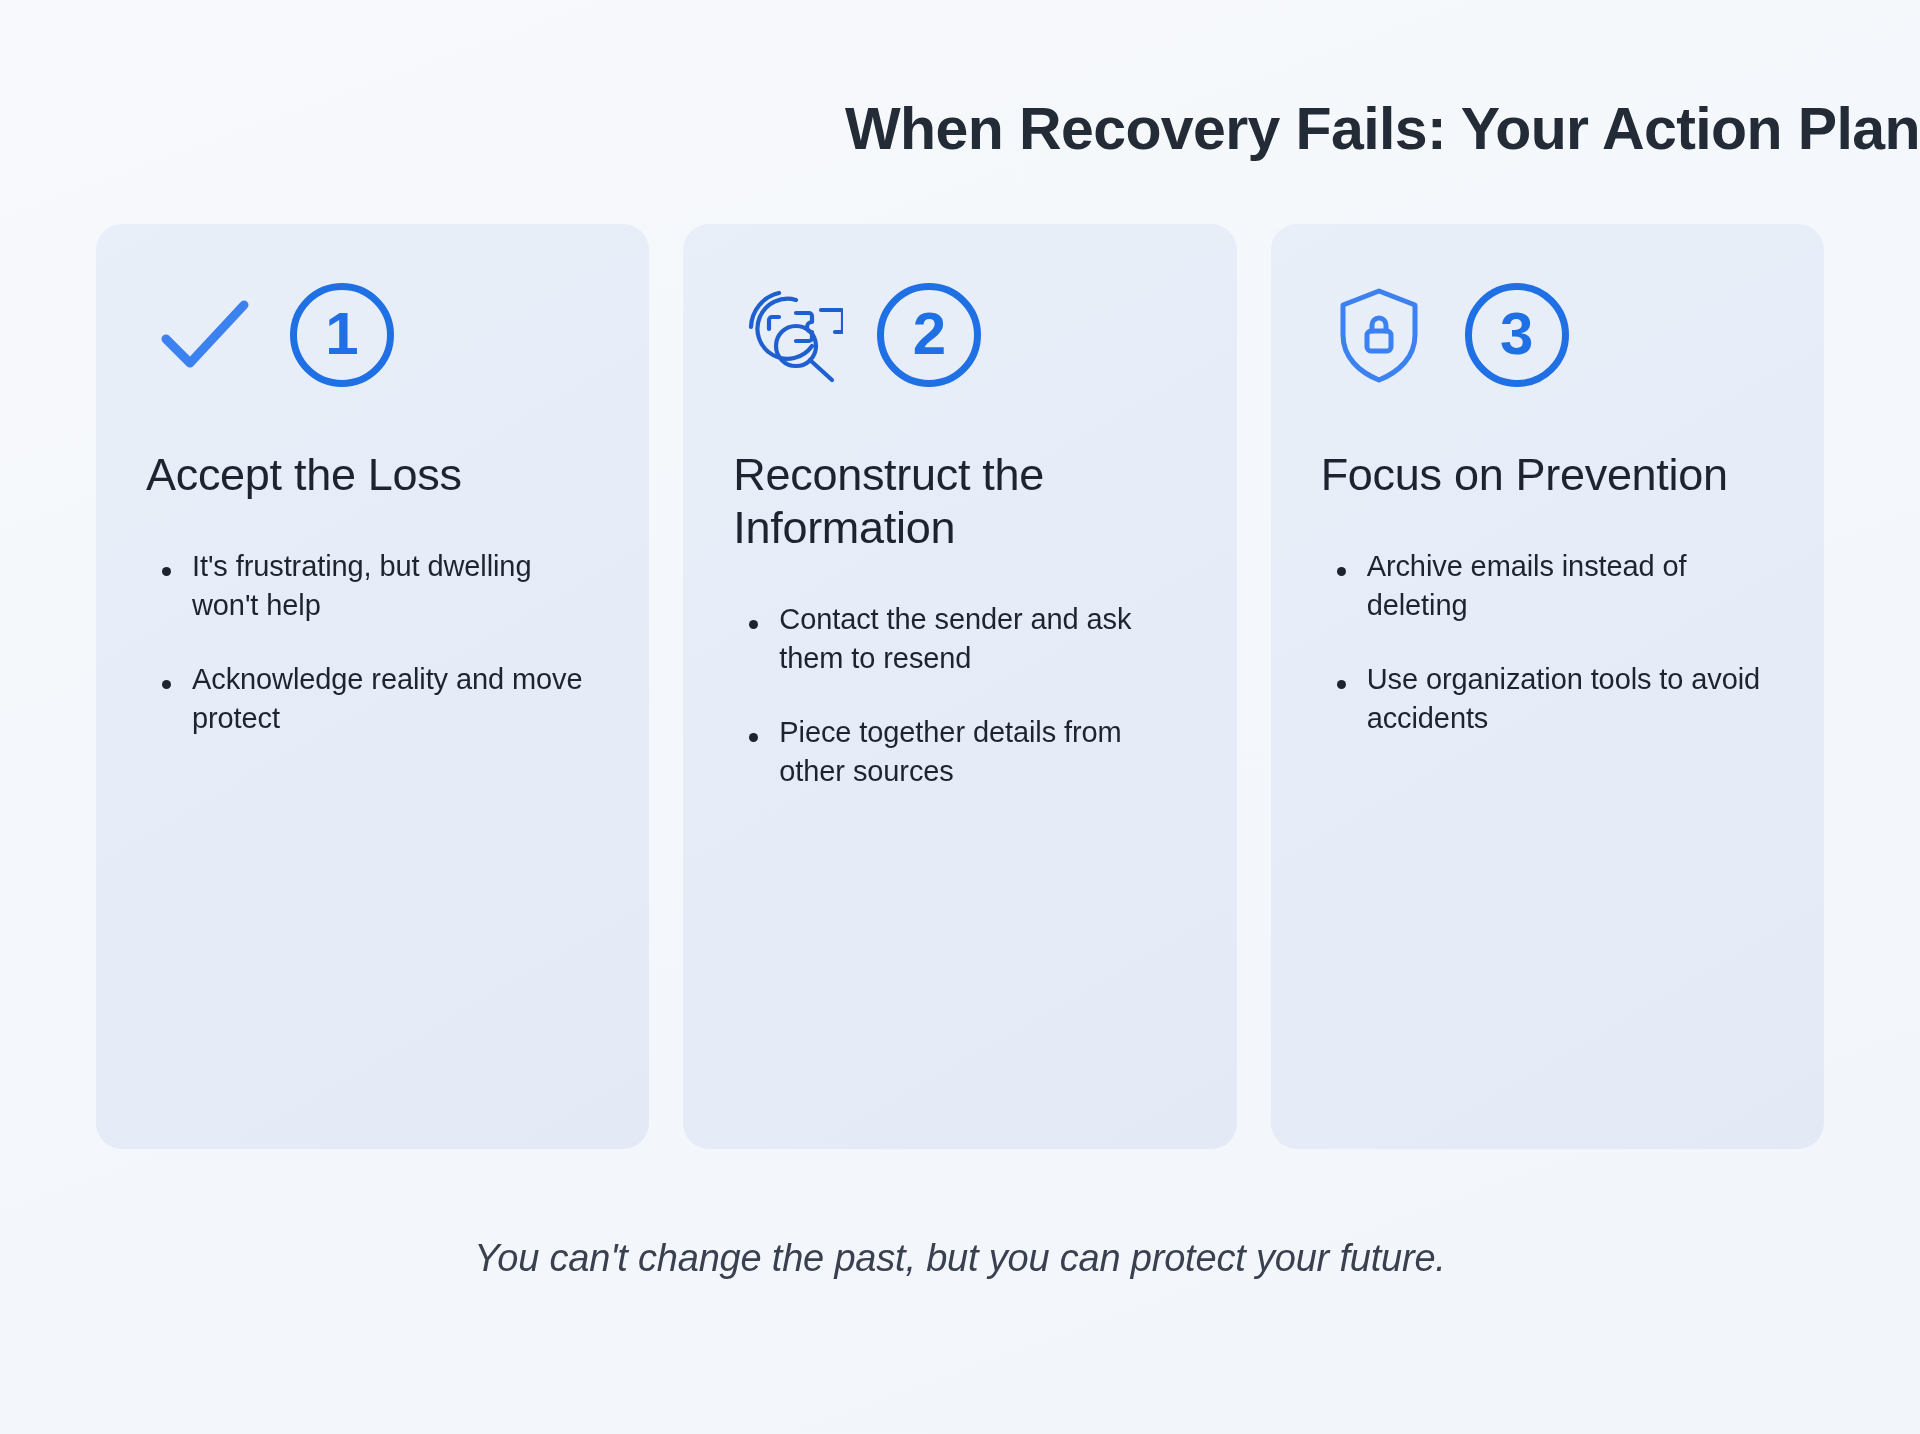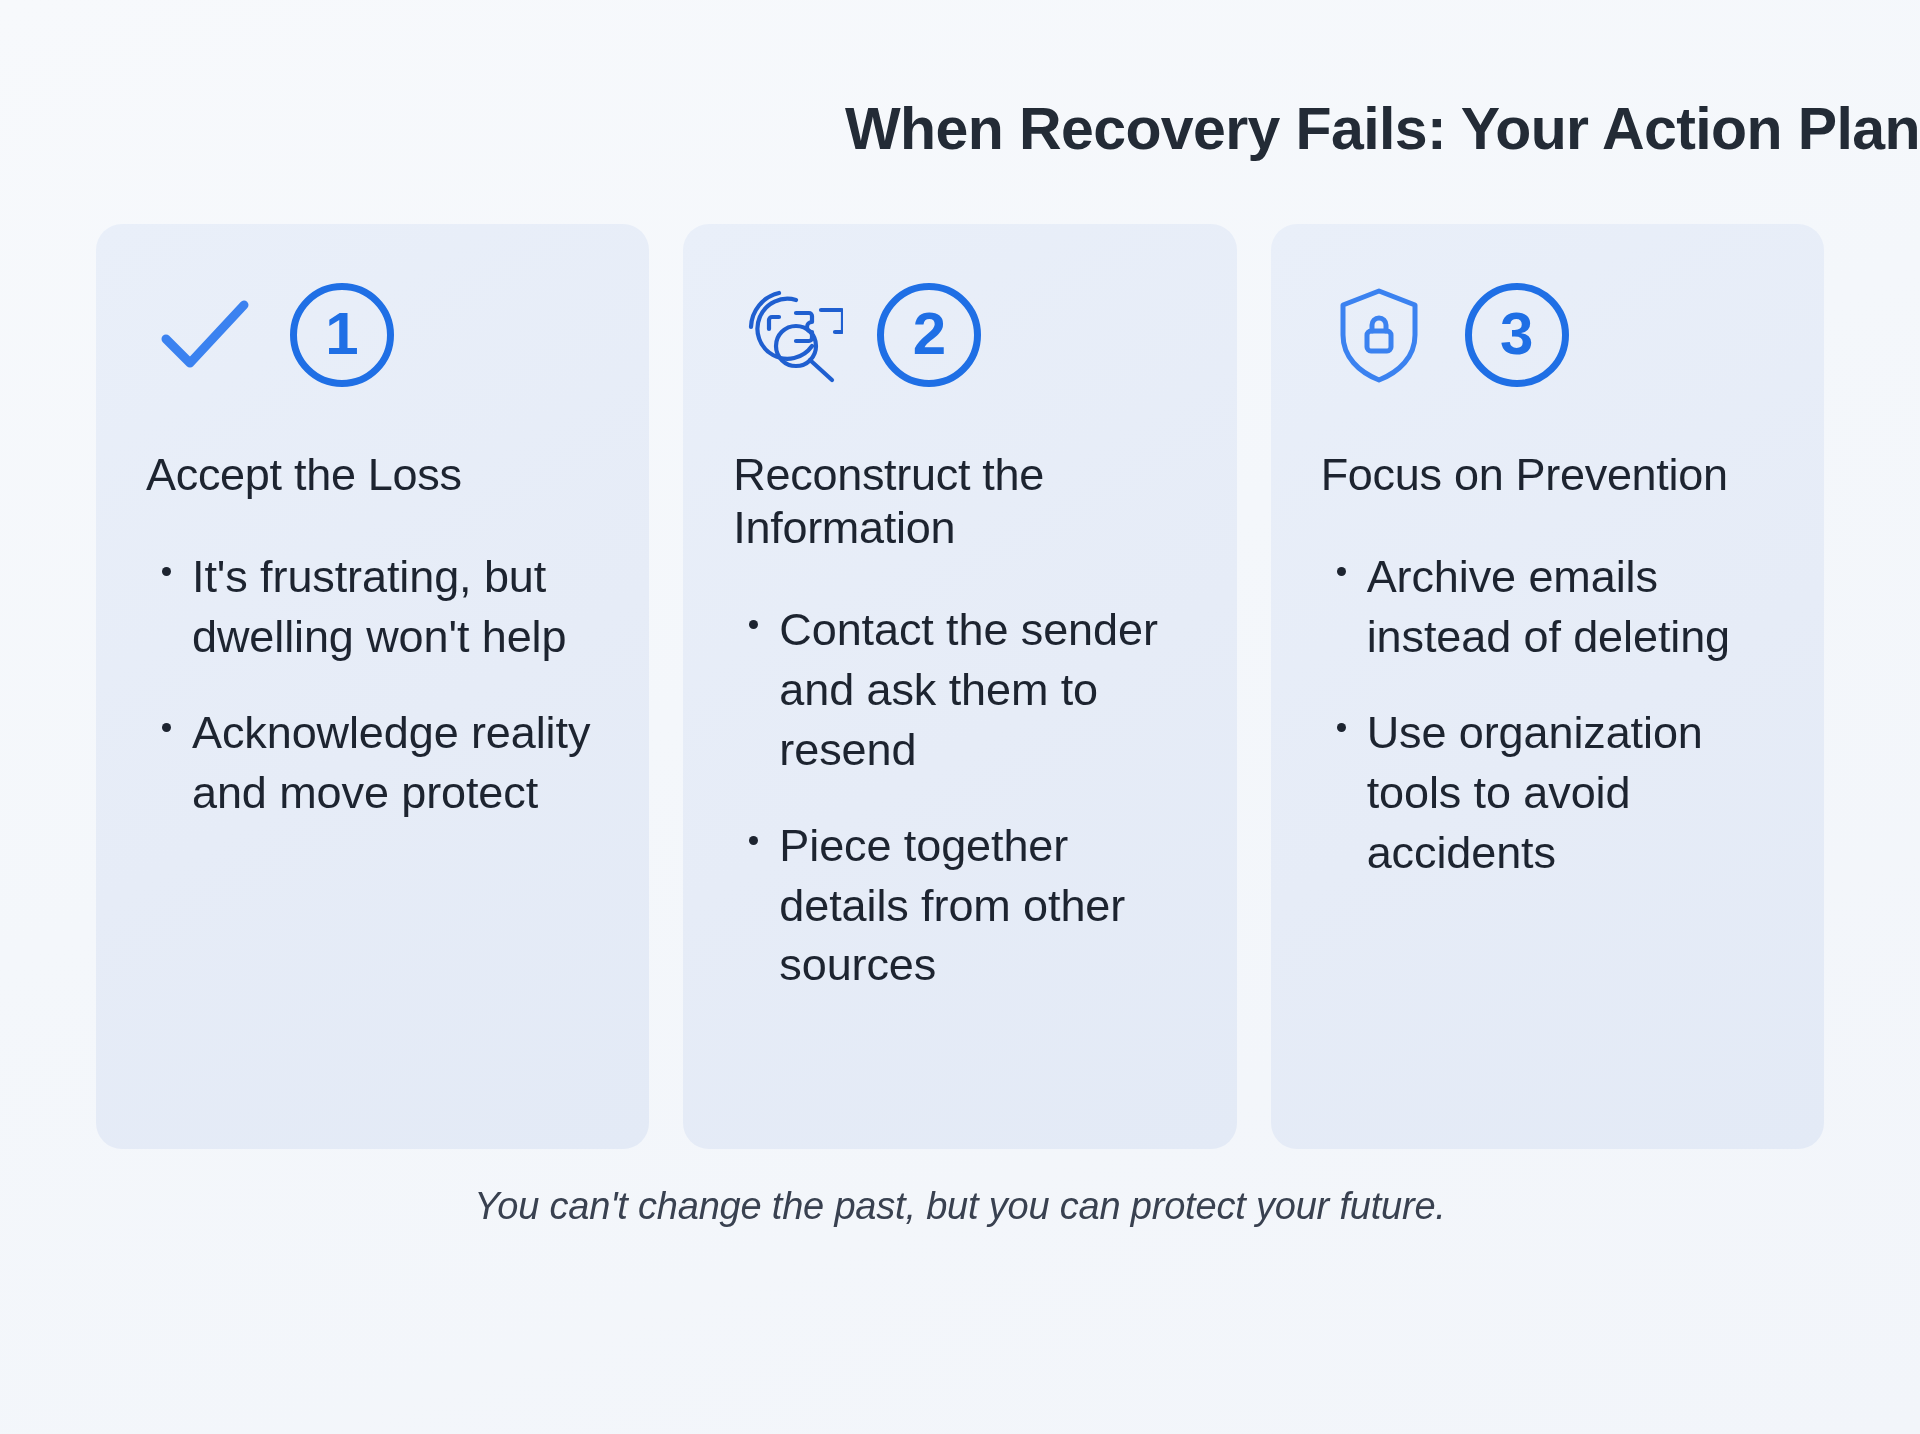--- a/index.html
+++ b/index.html
@@ -92,21 +92,21 @@
     padding-left: 6px;
     letter-spacing: -0.3px;
   }
   .card-list {
     list-style: none;
     margin: 46px 0 0 0;
     padding: 0 0 0 14px;
   }
   .card-list li {
     position: relative;
-    font-size: 45px;
+    font-size: 29px;
     line-height: 1.33;
     color: #1d2430;
     padding-left: 38px;
     margin-bottom: 36px;
     letter-spacing: -0.1px;
   }
   .card-list li:last-child {
     margin-bottom: 0;
   }
   .card-list li::before {
@@ -118,21 +118,21 @@
     height: 9px;
     border-radius: 50%;
     background: #1d2430;
   }
   .footer-quote {
     text-align: center;
     font-size: 38px;
     font-style: italic;
     color: #394150;
     margin: 0;
-    padding-top: 36px;
+    padding-top: 88px;
     letter-spacing: -0.2px;
   }
 </style>
 </head>
 <body>
 
 <div class="page">
 
   <h1 class="page-title">When Recovery Fails: Your Action Plan</h1>
 

